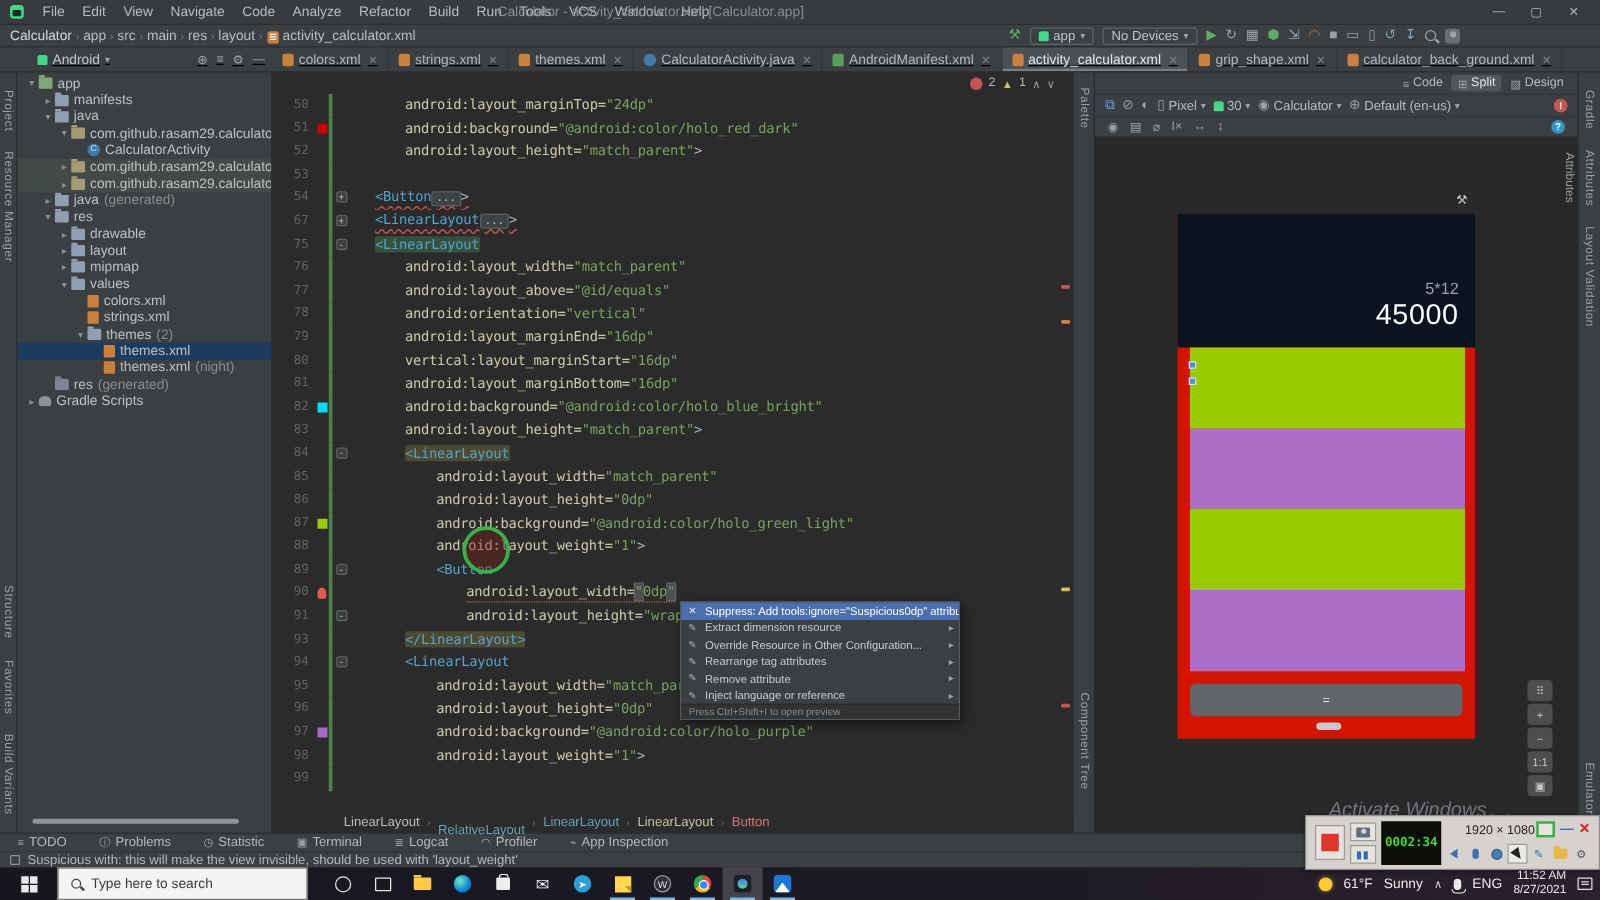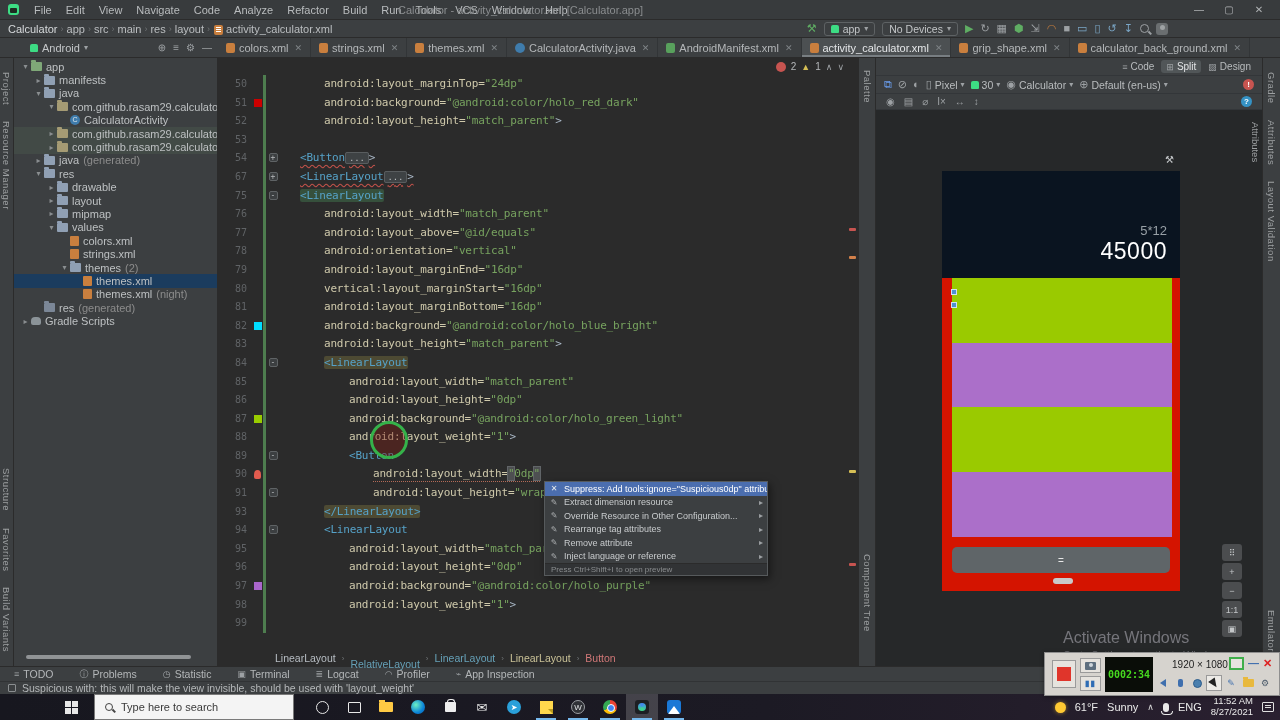--- a/index.html
+++ b/index.html
@@ -34,21 +34,21 @@
   .chip { border:1px solid #5e6264; border-radius:3px; padding:0 6px; height:14px;
     display:flex; align-items:center; gap:4px; font-size:10.5px; color:#c3c6c8; }
   .droid-dot { width:8px; height:8px; border-radius:2px 2px 1px 1px; background:#3ddc84; }
   .caret { font-size:8px; color:#9da1a4; }
   .i-search { width:9px; height:9px; border:1.5px solid #9da1a4; border-radius:50%; position:relative; }
   .i-search:after{content:"";position:absolute;width:4px;height:1.5px;background:#9da1a4;transform:rotate(45deg);right:-4px;bottom:-1px;}
   .i-avatar { width:12px; height:12px; border-radius:3px; background:#6a6e70; position:relative; }
   .i-avatar:before{content:"";position:absolute;left:3.5px;top:2px;width:5px;height:5px;border-radius:50%;background:#9ea2a4;}
 
   
-  .tabsrow { height:20px; background:#3c3f41; display:flex; align-items:stretch; border-bottom:1px solid #2b2b2b; }
+  .tabsrow { height:20px; background:#3c3f41; display:flex; align-items:stretch; border-bottom:1px solid #2b2b2b;text-decoration:underline; }
   .proj-header { width:218px; min-width:218px; display:flex; align-items:center; padding:0 6px 0 30px;
     font-size:11px; color:#c3c6c8; gap:4px; }
   .ph-icons { margin-left:auto; display:flex; gap:7px; color:#9da1a4; font-size:10px; }
   .tabs { display:flex; align-items:stretch; overflow:hidden; }
   .tab { display:flex; align-items:center; gap:4px; padding:0 8px; font-size:11px;
     color:#b4b7b9; border-right:1px solid #323537; cursor:default; }
   .tab.active { background:#4c5052; color:#e4e6e8; box-shadow:inset 0 -2px 0 #787e82; }
   .tab .x { color:#7f8487; font-size:9px; margin-left:2px; }
   .tico { display:inline-block; width:9px; height:10px; border-radius:2px; }
   .tico.xml { background:#c97f3e; }
@@ -165,36 +165,36 @@
   .ph-expr { color:#98a0a6; font-size:13px; }
   .ph-result { color:#ffffff; font-size:23px; letter-spacing:.5px; }
   .band { position:absolute; left:10px; width:220px; }
   .eq-btn { position:absolute; left:10px; top:376px; width:218px; height:26px; background:#5f6568;
     border-radius:5px; color:#e8e8e8; font-size:10px; display:flex; align-items:center; justify-content:center; }
   .nav-pill { position:absolute; left:111px; top:407px; width:20px; height:6px; background:#c9c9c9; border-radius:3px; }
   .handle { position:absolute; width:6px; height:6px; background:#4f8fd0; border:1px solid #cfe3f5; }
   .zoomctl { position:absolute; left:346px; top:434px; display:flex; flex-direction:column; gap:2px; }
   .zbtn { width:20px; height:17px; background:#4b4d4f; border-radius:3px; color:#c3c6c8; font-size:9px;
     display:flex; align-items:center; justify-content:center; }
-  .wm1 { position:absolute; left:187px; top:519px; color:#7e7e84; font-size:16px; opacity:.9; }
+  .wm1 { position:absolute; left:187px; top:530px; color:#7e7e84; font-size:16px; opacity:.9;font-style:italic; }
   .wm2 { position:absolute; left:187px; top:539px; color:#6f6f75; font-size:10.5px; }
   .attr-vert { position:absolute; right:1px; top:12px; writing-mode:vertical-rl; font-size:9.5px; color:#9da0a2; }
 
   
   .toolwin-bar { height:15px; background:#3c3f41; border-top:1px solid #2b2b2b; display:flex;
     align-items:center; gap:26px; padding-left:14px; font-size:10.5px; color:#b4b7b9; }
   .twitem { display:flex; align-items:center; gap:4px; }
   .twic { font-size:9px; color:#9da1a4; }
   .statusbar { height:13px; background:#3c3f41; border-top:1px solid #313335; display:flex;
     align-items:center; font-size:10.5px; color:#b4b7b9; padding-left:8px; gap:6px; }
   .st-ic { width:8px; height:8px; border:1px solid #8a8e90; border-radius:1px; }
 
   
   .taskbar { height:26px; background:linear-gradient(90deg,#17171f,#1c1a24 60%,#2a2030);
-    display:flex; align-items:stretch; position:relative;padding-left:48px; }
+    display:flex; align-items:stretch; position:relative; }
   .tb-start { width:46px; display:flex; align-items:center; justify-content:center; }
   .win-logo { display:grid; grid-template-columns:6px 6px; grid-template-rows:6px 6px; gap:1px; }
   .win-logo i { background:#e8e8e8; }
   .tb-search { width:200px; background:#f4f4f4; display:flex; align-items:center; gap:8px;
     padding:0 10px; border:1px solid #7a7a7a; }
   .tb-search span { color:#3a3a3a; font-size:11px; }
   .mag { width:8px; height:8px; border:1.5px solid #444; border-radius:50%; position:relative; flex:none; }
   .mag:after { content:""; position:absolute; width:4px; height:1.5px; background:#444; transform:rotate(45deg); right:-4px; bottom:-1px; }
   .tb-apps { display:flex; align-items:stretch; margin-left:12px; }
   .slot { width:32px; display:flex; align-items:center; justify-content:center; position:relative; }

